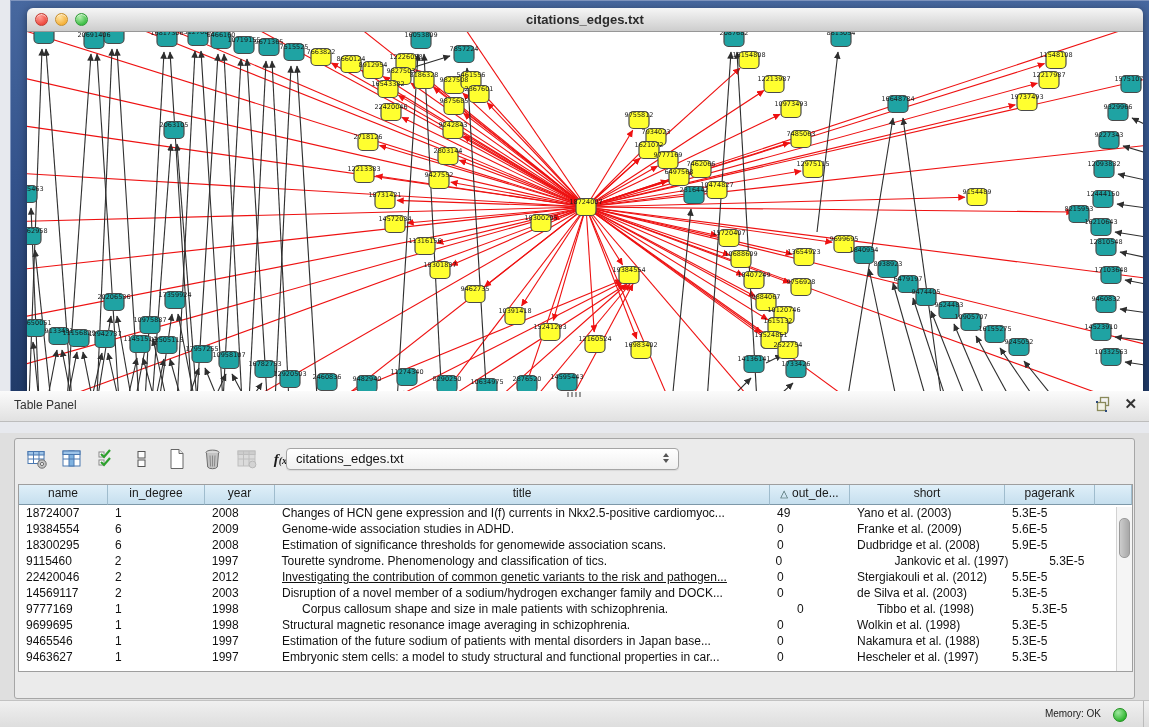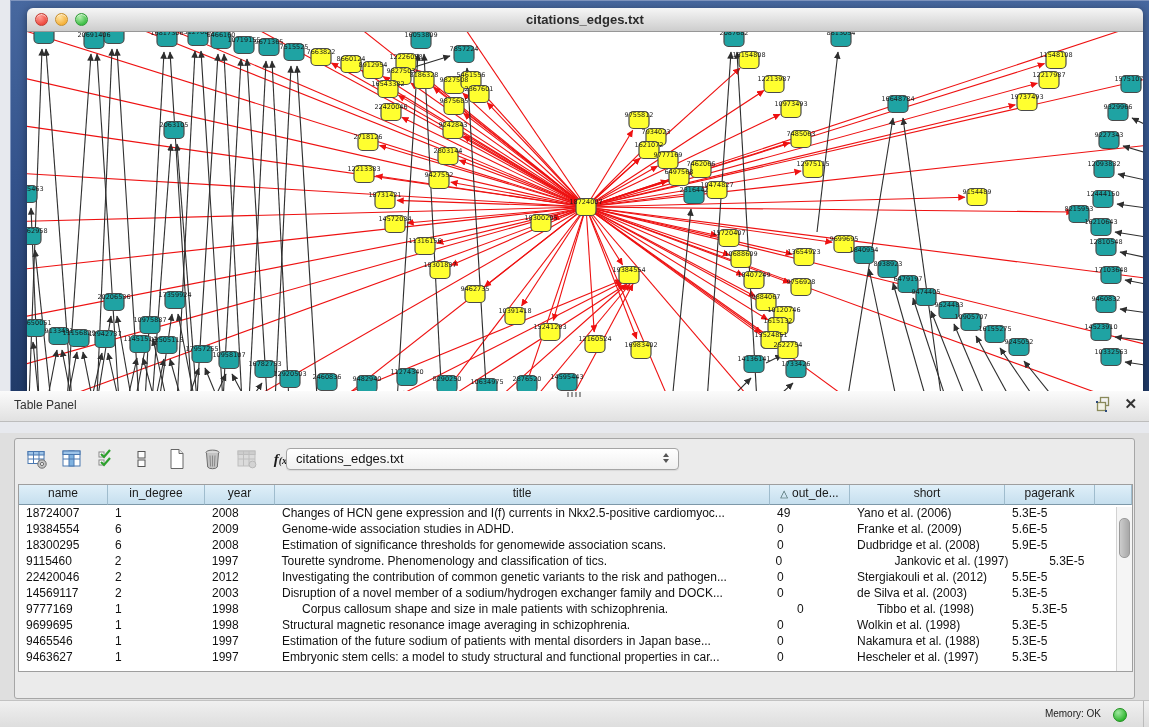--- a/index.html
+++ b/index.html
@@ -625,21 +625,21 @@
             <div class="th" style="width: 90px;">pagerank</div>
             <div class="th" style="flex: 1 1 0%;"></div>
           </div>
         <div class="tbl-body" id="tbl-body">
             <div class="tr">
               <div class="td" style="width: 89px;">18724007</div>
               <div class="td" style="width: 97px;">1</div>
               <div class="td" style="width: 70px;">2008</div>
               <div class="td" style="width: 495px;">Changes of HCN gene expression and I(f) currents in Nkx2.5-positive cardiomyoc...</div>
               <div class="td" style="width: 80px;">49</div>
-              <div class="td" style="width: 155px;">Yano et al. (2006)</div>
+              <div class="td" style="width: 155px;">Yano et al. (2003)</div>
               <div class="td" style="width: 90px;">5.3E-5</div>
             </div>
             <div class="tr">
               <div class="td" style="width: 89px;">19384554</div>
               <div class="td" style="width: 97px;">6</div>
               <div class="td" style="width: 70px;">2009</div>
               <div class="td" style="width: 495px;">Genome-wide association studies in ADHD.</div>
               <div class="td" style="width: 80px;">0</div>
               <div class="td" style="width: 155px;">Franke et al. (2009)</div>
               <div class="td" style="width: 90px;">5.6E-5</div>
@@ -659,21 +659,21 @@
               <div class="td" style="width: 70px;">1997</div>
               <div class="td" style="width: 495px;">Tourette syndrome. Phenomenology and classification of tics.</div>
               <div class="td" style="width: 80px;">0</div>
               <div class="td" style="width: 155px; margin-left: 39px;">Jankovic et al. (1997)</div>
               <div class="td" style="width: 90px;">5.3E-5</div>
             </div>
             <div class="tr">
               <div class="td" style="width: 89px;">22420046</div>
               <div class="td" style="width: 97px;">2</div>
               <div class="td" style="width: 70px;">2012</div>
-              <div class="td" style="width: 495px;">Investigating the contribution of common genetic variants to the risk and pathogen...</div>
+              <div class="td" style="width: 495px; text-decoration: underline;">Investigating the contribution of common genetic variants to the risk and pathogen...</div>
               <div class="td" style="width: 80px;">0</div>
               <div class="td" style="width: 155px;">Stergiakouli et al. (2012)</div>
               <div class="td" style="width: 90px;">5.5E-5</div>
             </div>
             <div class="tr">
               <div class="td" style="width: 89px;">14569117</div>
               <div class="td" style="width: 97px;">2</div>
               <div class="td" style="width: 70px;">2003</div>
               <div class="td" style="width: 495px;">Disruption of a novel member of a sodium/hydrogen exchanger family and DOCK...</div>
               <div class="td" style="width: 80px;">0</div>

